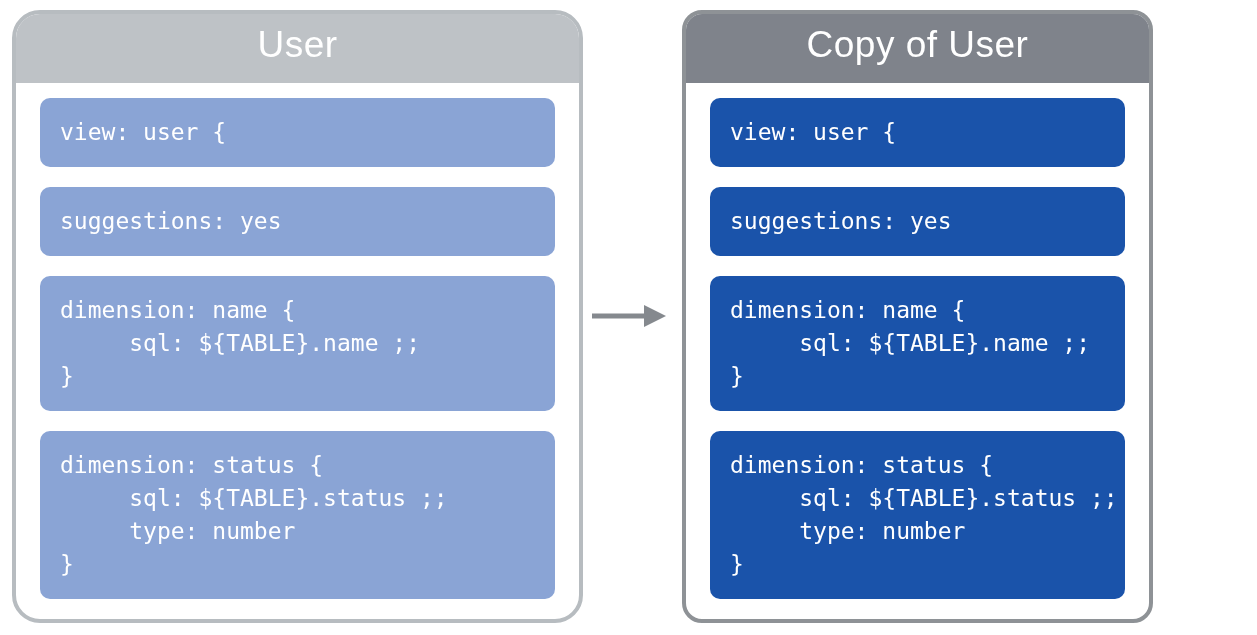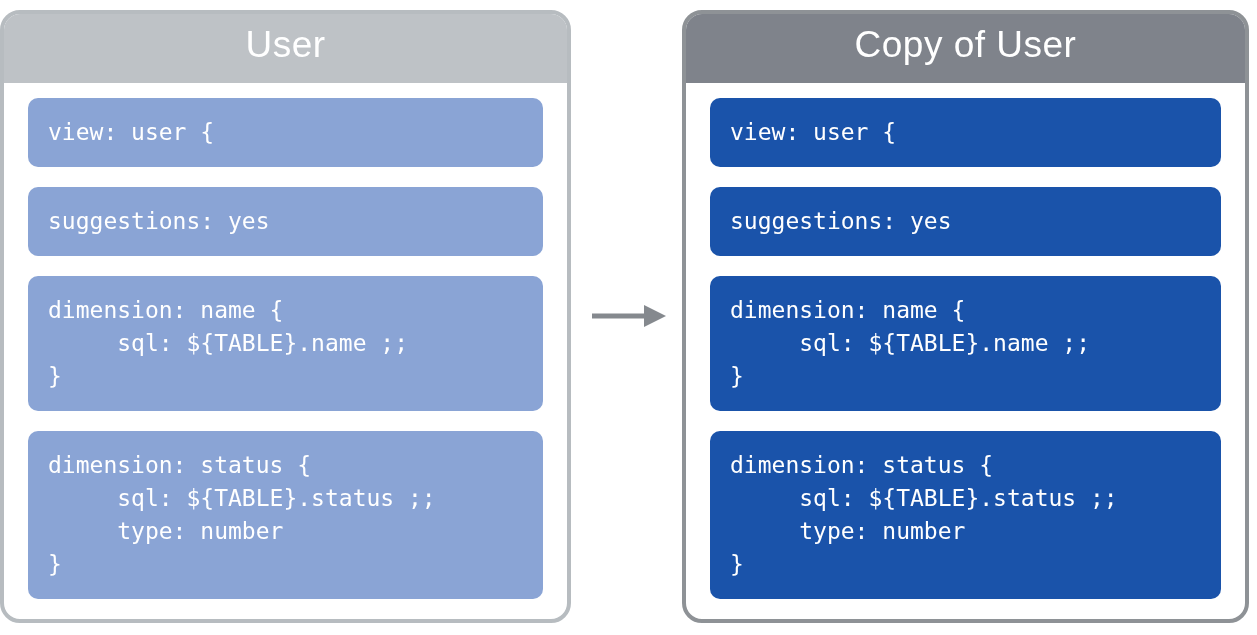--- a/index.html
+++ b/index.html
@@ -14,22 +14,22 @@
 
   .panel {
     position: absolute;
     top: 10px;
     height: 613px;
     background: #ffffff;
     border-radius: 20px;
     overflow: hidden;
     border: 4px solid var(--border-c, #b7bcc0);
   }
-  .panel.left  { left: 0;   width: 571px; --border-c: #b7bcc0; }
-  .panel.right { left: 682px; width: 567px; --border-c: #8e9296; }
+  .panel.left  { left: 12px;   width: 571px; border-radius: 28px; --border-c: #b7bcc0; }
+  .panel.right { left: 682px; width: 471px; --border-c: #8e9296; }
 
   .panel-header {
     height: 73px;
     margin: -4px -4px 0 -4px;
     display: flex;
     align-items: center;
     justify-content: center;
   }
   .panel.left  .panel-header { background: #bec2c6; }
   .panel.right .panel-header { background: #7f838b; }

